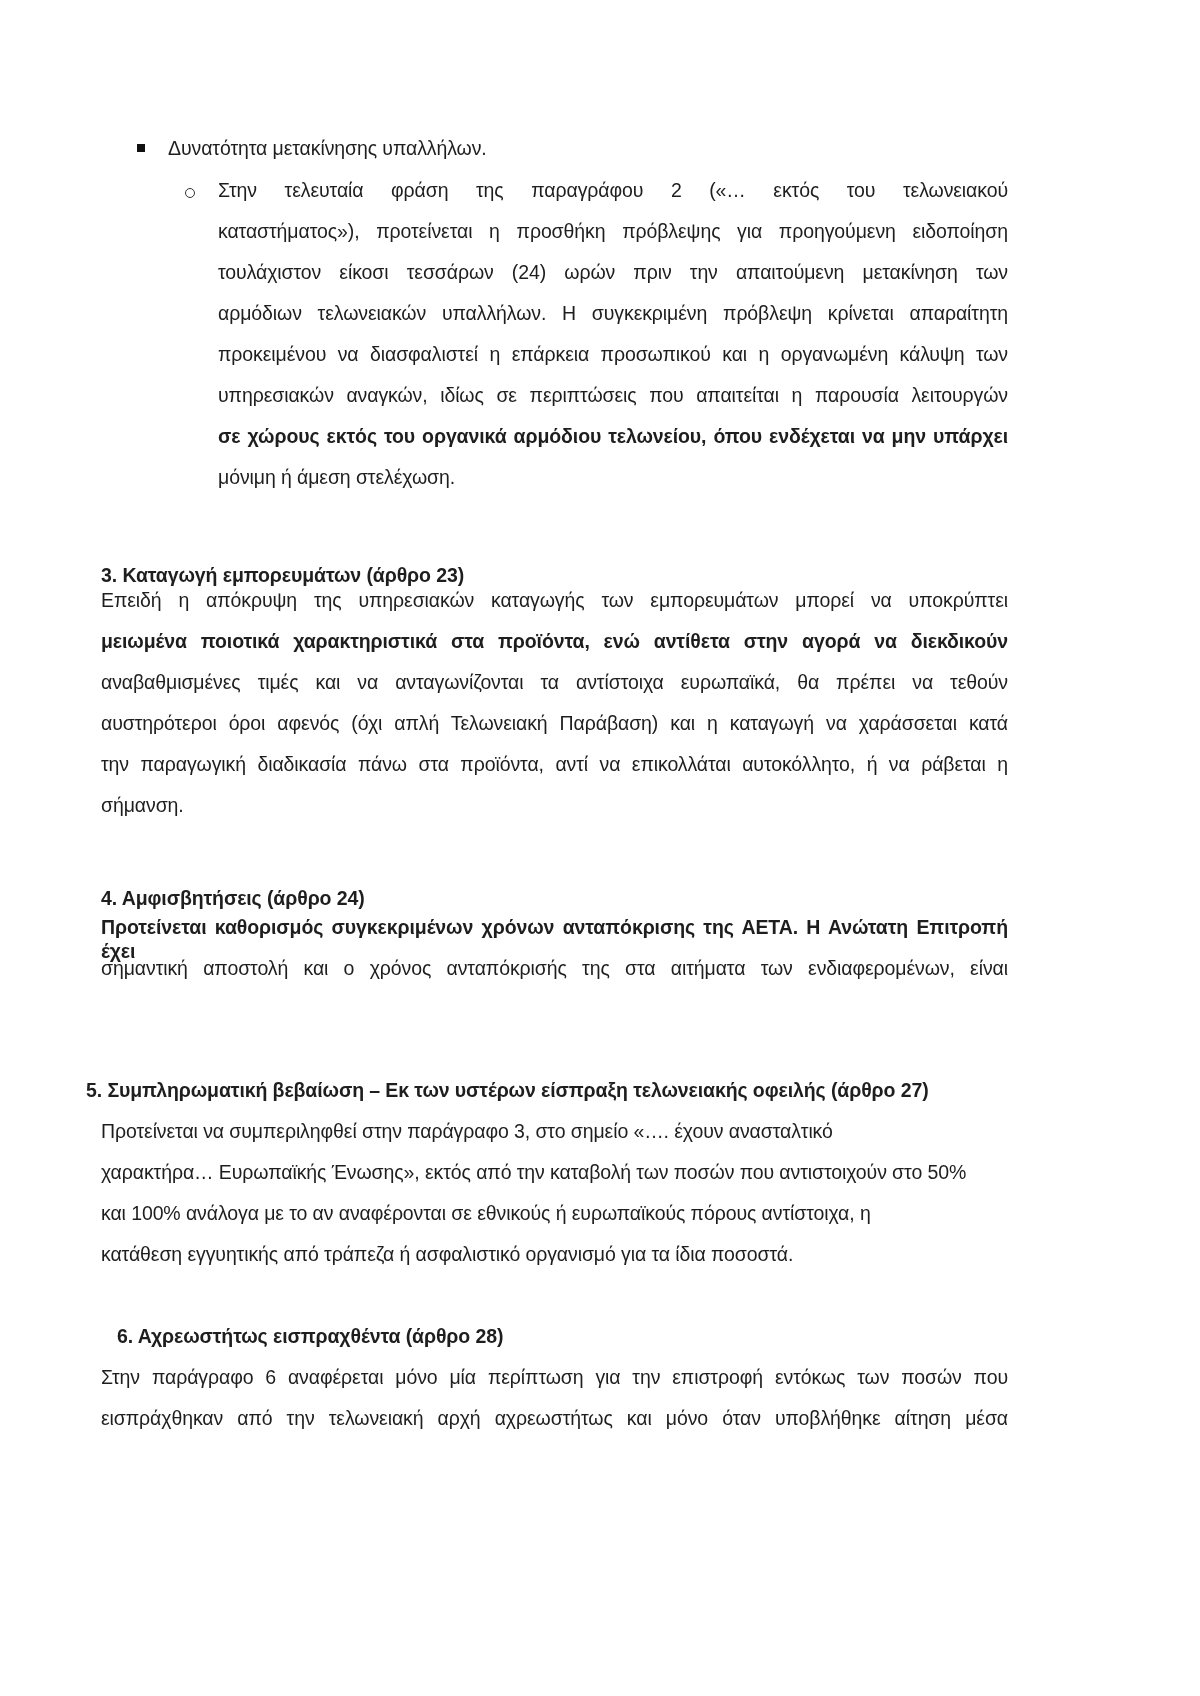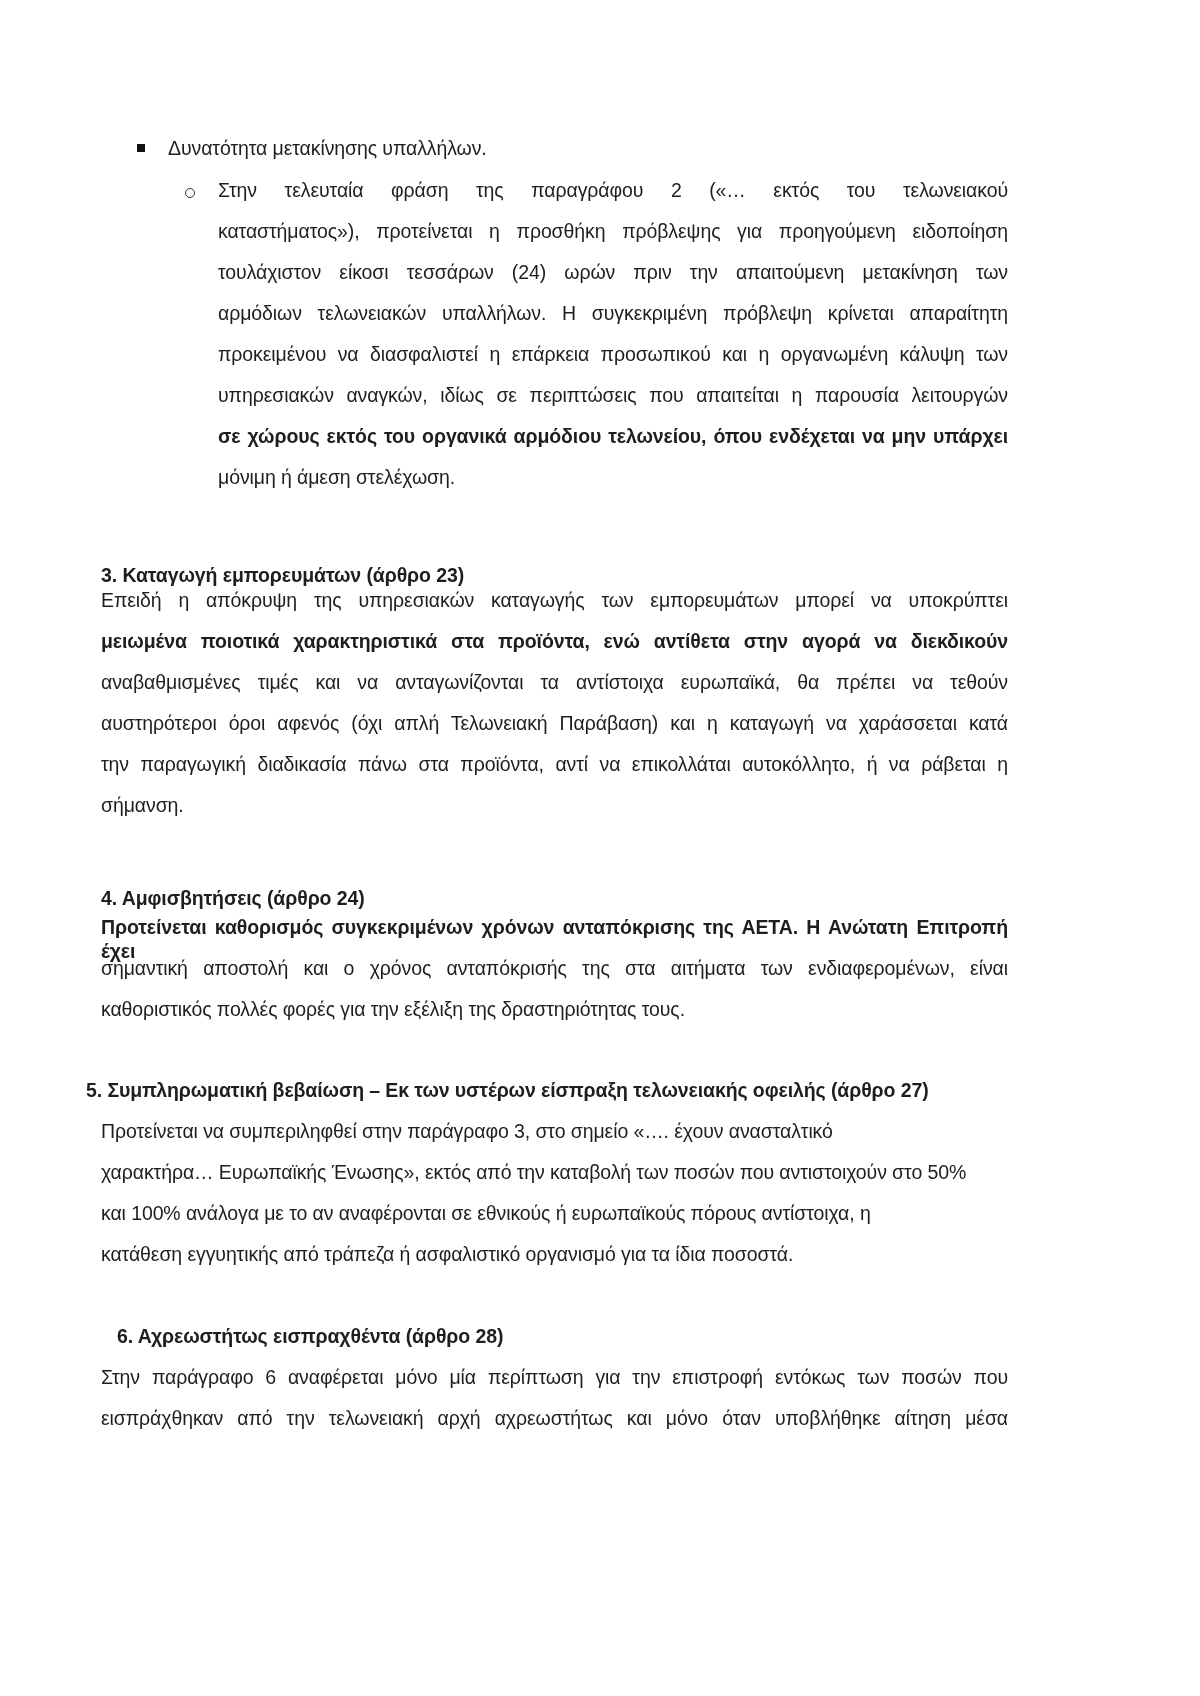--- a/index.html
+++ b/index.html
@@ -78,21 +78,20 @@
   <div class="line justify" style="left:101px; top:588px; width:907px;">Επειδή η απόκρυψη της υπηρεσιακών καταγωγής των εμπορευμάτων μπορεί να υποκρύπτει</div>
   <div class="line justify" style="left:101px; top:629px; width:907px;font-weight:bold;">μειωμένα ποιοτικά χαρακτηριστικά στα προϊόντα, ενώ αντίθετα στην αγορά να διεκδικούν</div>
   <div class="line justify" style="left:101px; top:670px; width:907px;">αναβαθμισμένες τιμές και να ανταγωνίζονται τα αντίστοιχα ευρωπαϊκά, θα πρέπει να τεθούν</div>
   <div class="line justify" style="left:101px; top:711px; width:907px;">αυστηρότεροι όροι αφενός (όχι απλή Τελωνειακή Παράβαση) και η καταγωγή να χαράσσεται κατά</div>
   <div class="line justify" style="left:101px; top:752px; width:907px;">την παραγωγική διαδικασία πάνω στα προϊόντα, αντί να επικολλάται αυτοκόλλητο, ή να ράβεται η</div>
   <div class="line" style="left:101px; top:793px;">σήμανση.</div>
 
   <div class="line heading" style="left:101px; top:842px;margin-top:44px;">4. Αμφισβητήσεις (άρθρο 24)</div>
   <div class="line justify" style="left:101px; top:915px; width:907px;font-weight:bold;">Προτείνεται καθορισμός συγκεκριμένων χρόνων ανταπόκρισης της ΑΕΤΑ. Η Ανώτατη Επιτροπή έχει</div>
   <div class="line justify" style="left:101px; top:956px; width:907px;">σημαντική αποστολή και ο χρόνος ανταπόκρισής της στα αιτήματα των ενδιαφερομένων, είναι</div>
-  <div class="line" style="left:101px; top:997px;">καθοριστικός πολλές φορές για την εξέλιξη της δραστηριότητας τους.</div>
 
   <div class="line heading" style="left:86px; top:1078px;">5. Συμπληρωματική βεβαίωση – Εκ των υστέρων είσπραξη τελωνειακής οφειλής (άρθρο 27)</div>
   <div class="line" style="left:101px; top:1119px;">Προτείνεται να συμπεριληφθεί στην παράγραφο 3, στο σημείο «…. έχουν ανασταλτικό</div>
   <div class="line" style="left:101px; top:1160px;">χαρακτήρα… Ευρωπαϊκής Ένωσης», εκτός από την καταβολή των ποσών που αντιστοιχούν στο 50%</div>
   <div class="line" style="left:101px; top:1201px;">και 100% ανάλογα με το αν αναφέρονται σε εθνικούς ή ευρωπαϊκούς πόρους αντίστοιχα, η</div>
   <div class="line" style="left:101px; top:1242px;">κατάθεση εγγυητικής από τράπεζα ή ασφαλιστικό οργανισμό για τα ίδια ποσοστά.</div>
 
   <div class="line heading" style="left:101px; top:1324px;margin-left:16px;">6. Αχρεωστήτως εισπραχθέντα (άρθρο 28)</div>
   <div class="line justify" style="left:101px; top:1365px; width:907px;">Στην παράγραφο 6 αναφέρεται μόνο μία περίπτωση για την επιστροφή εντόκως των ποσών που</div>
   <div class="line justify" style="left:101px; top:1406px; width:907px;">εισπράχθηκαν από την τελωνειακή αρχή αχρεωστήτως και μόνο όταν υποβλήθηκε αίτηση μέσα</div>

